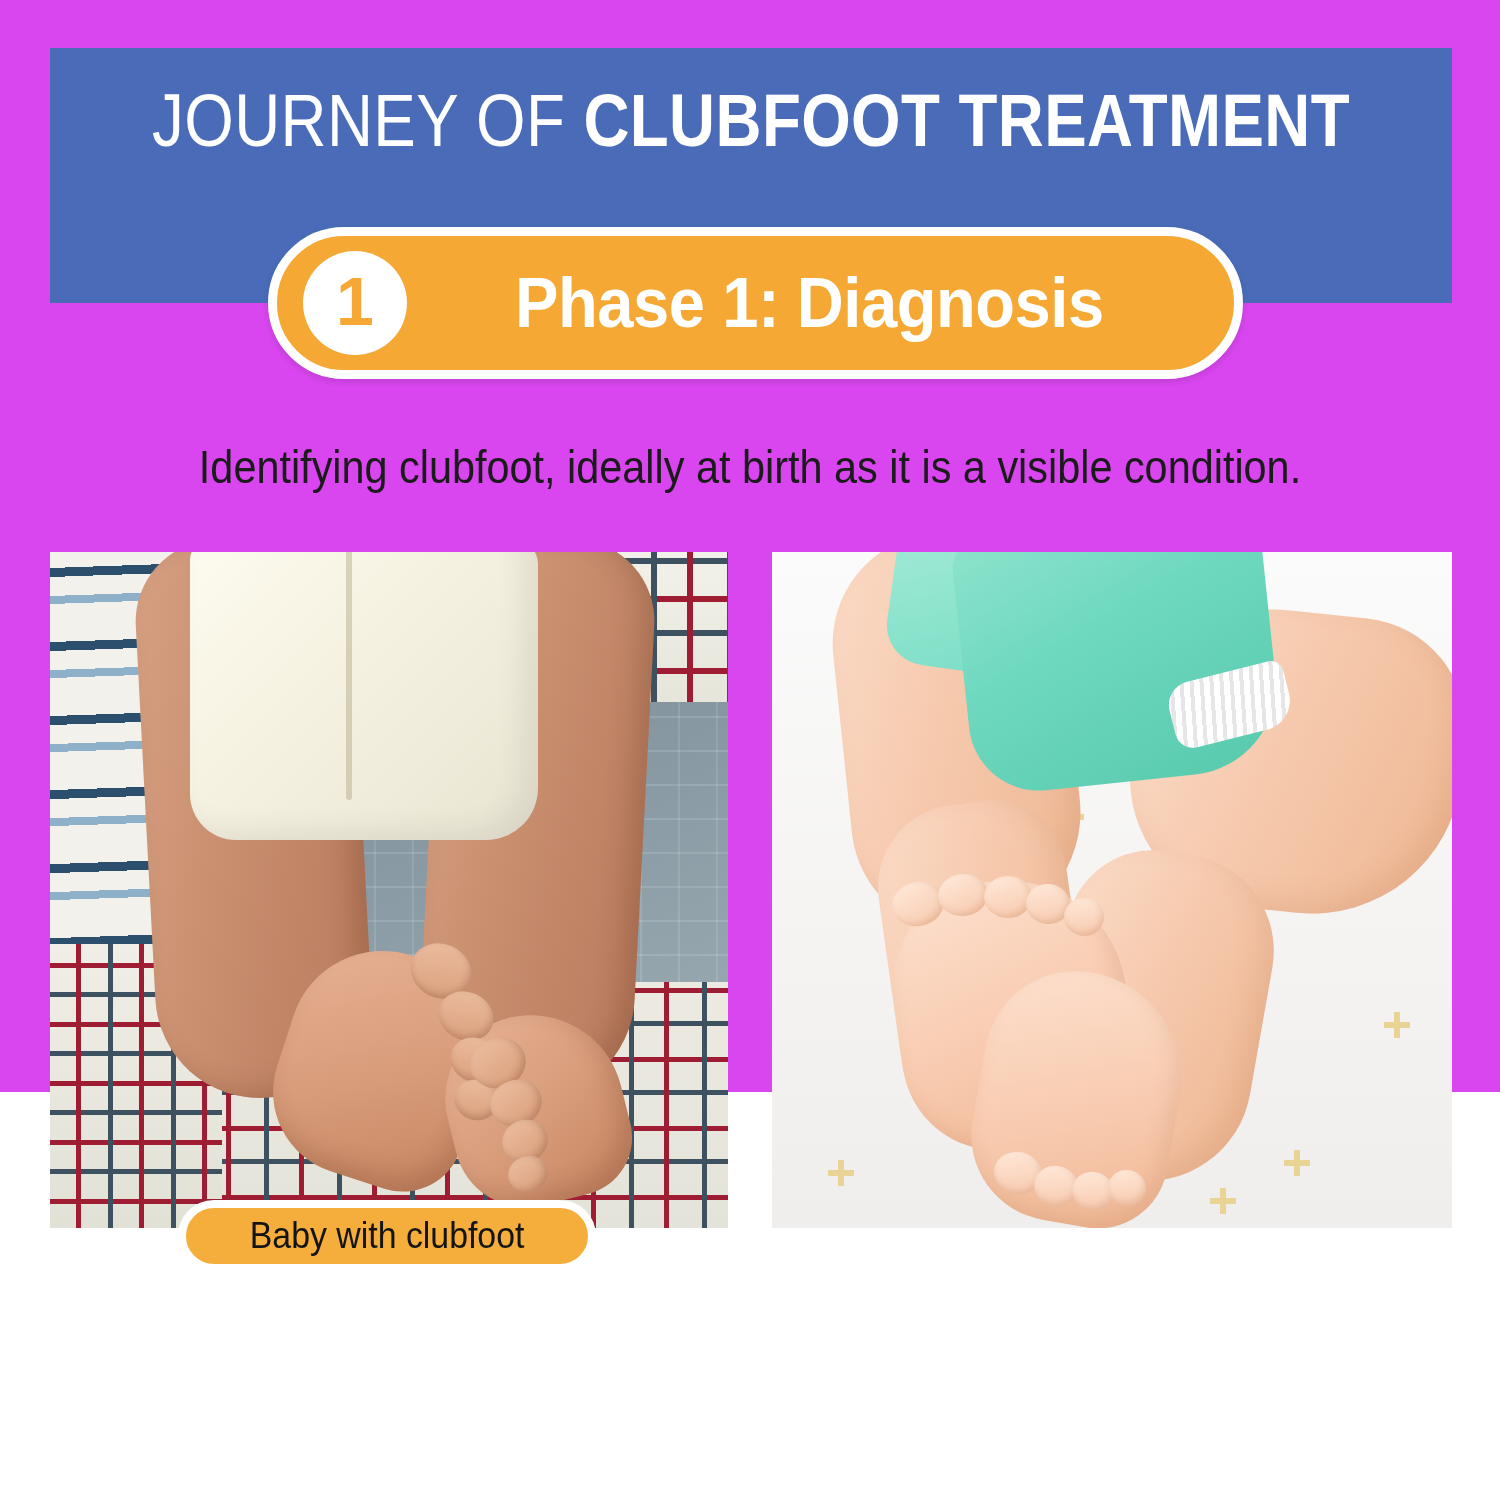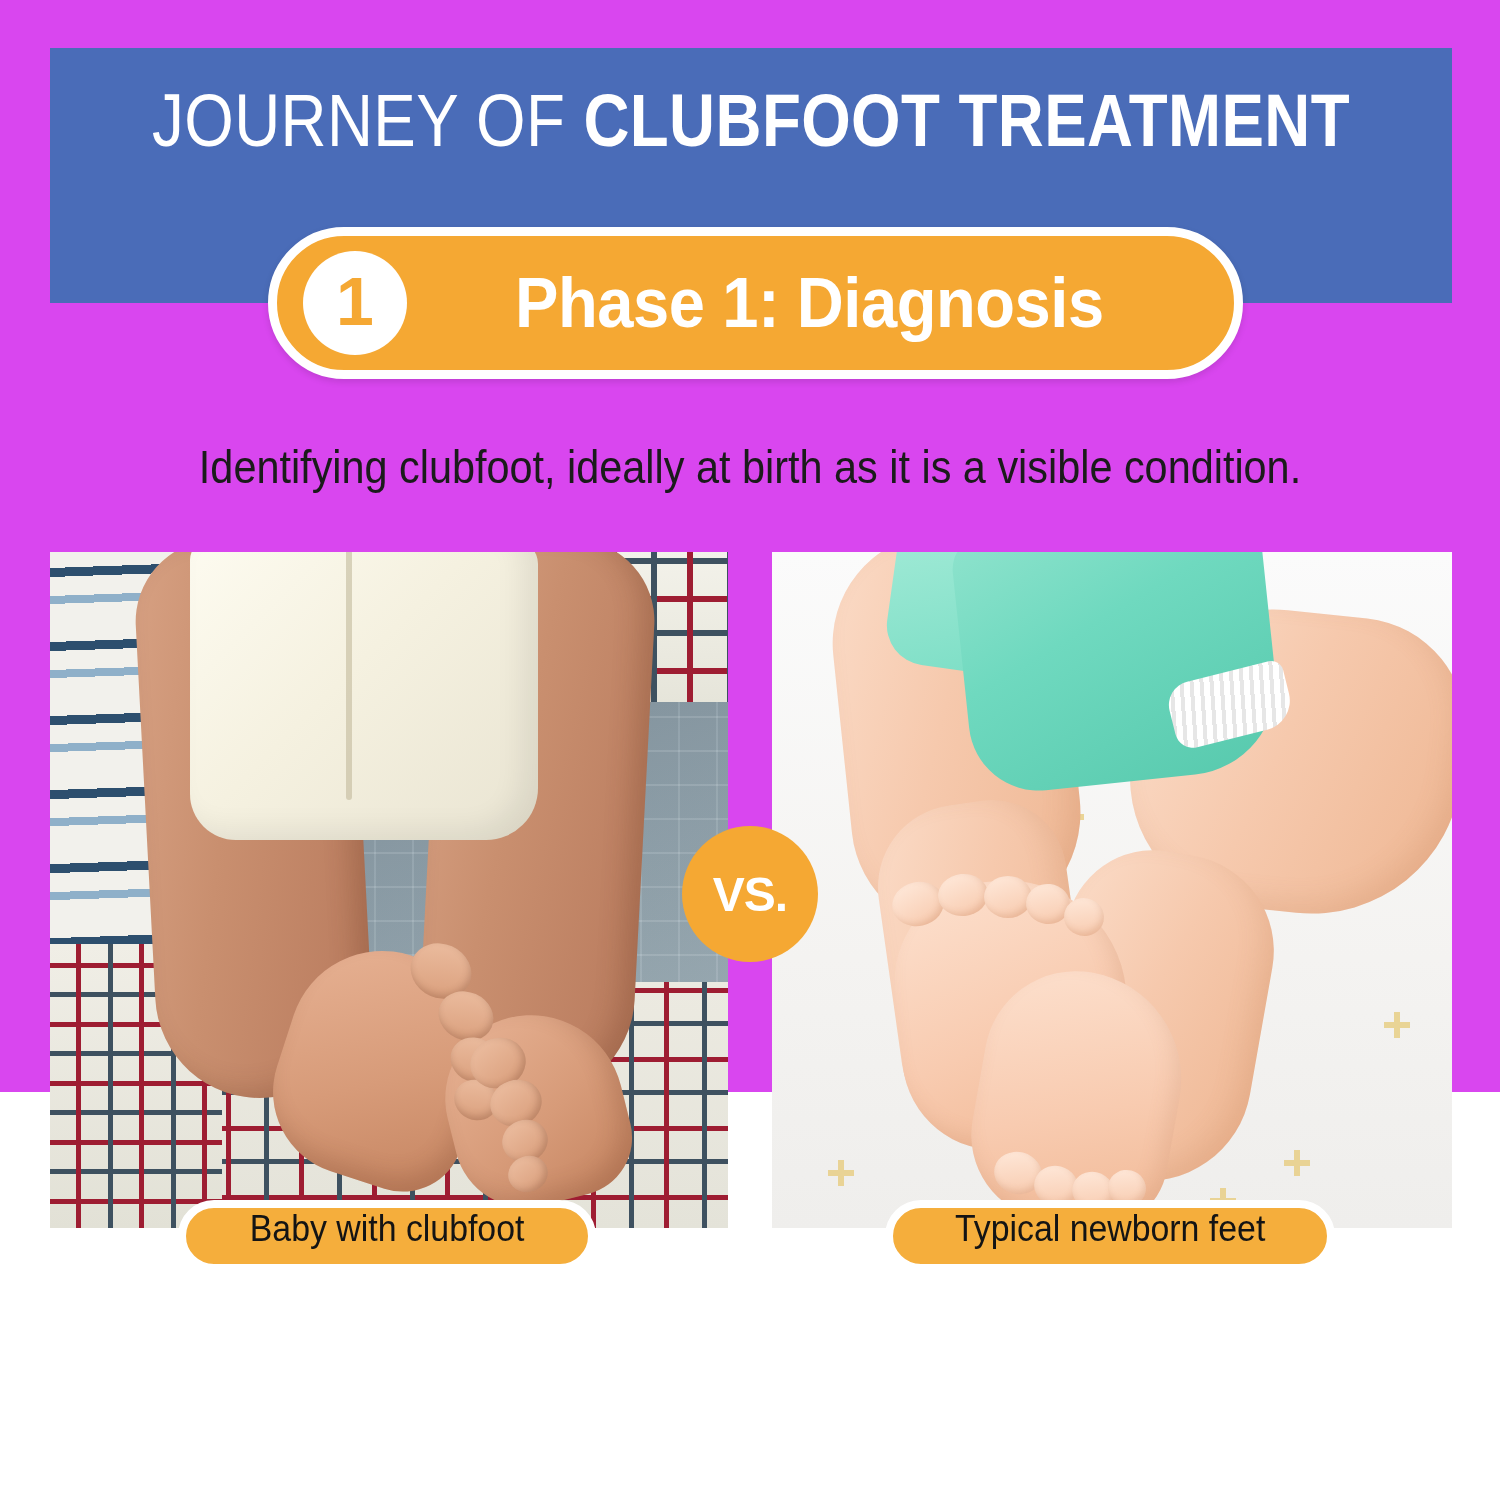--- a/index.html
+++ b/index.html
@@ -365,20 +365,21 @@
 
   
   .caption-pill {
     position: absolute;
     top: 1200px;
     height: 72px;
     background: #F5AE3C;
     border: 8px solid #ffffff;
     border-radius: 40px;
     display: flex;
+    align-items: center;
     justify-content: center;
     z-index: 14;
   }
   .caption-pill.left  { left: 178px; width: 418px; }
   .caption-pill.right { left: 885px; width: 450px; }
 
   .caption-text {
     font-size: 36px;
     font-weight: 400;
     color: #141414;
@@ -464,25 +465,19 @@
       <div class="rp-toe a4"></div>
       <div class="rp-toe a5"></div>
       <div class="rp-toe b1"></div>
       <div class="rp-toe b2"></div>
       <div class="rp-toe b3"></div>
       <div class="rp-toe b4"></div>
     </div>
 
   </div>
 
-  <div class="vs-circle">
-    <span class="vs-text">VS.</span>
-  </div>
 
   <div class="caption-pill left">
     <span class="caption-text">Baby with clubfoot</span>
   </div>
-  <div class="caption-pill right">
-    <span class="caption-text">Typical newborn feet</span>
-  </div>
 
 
 </div>
 
 </body></html>

